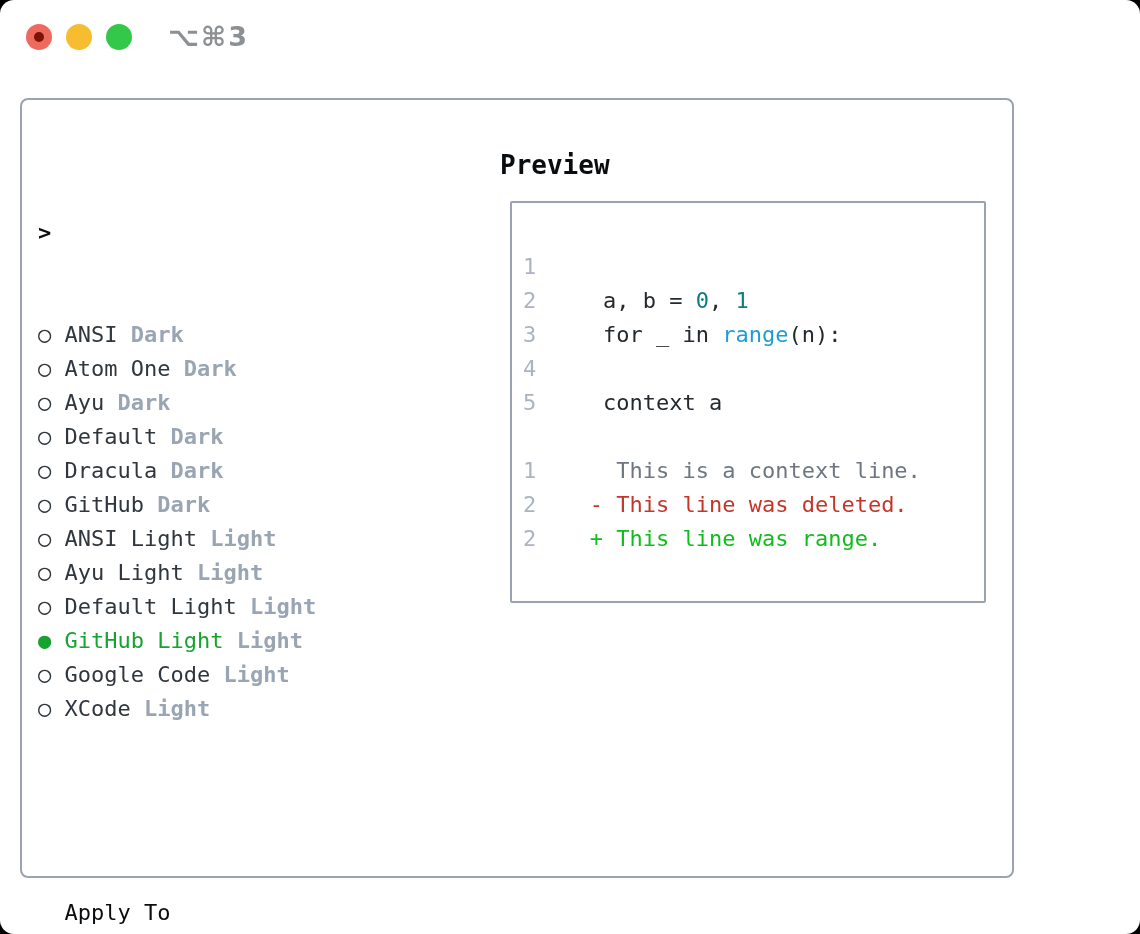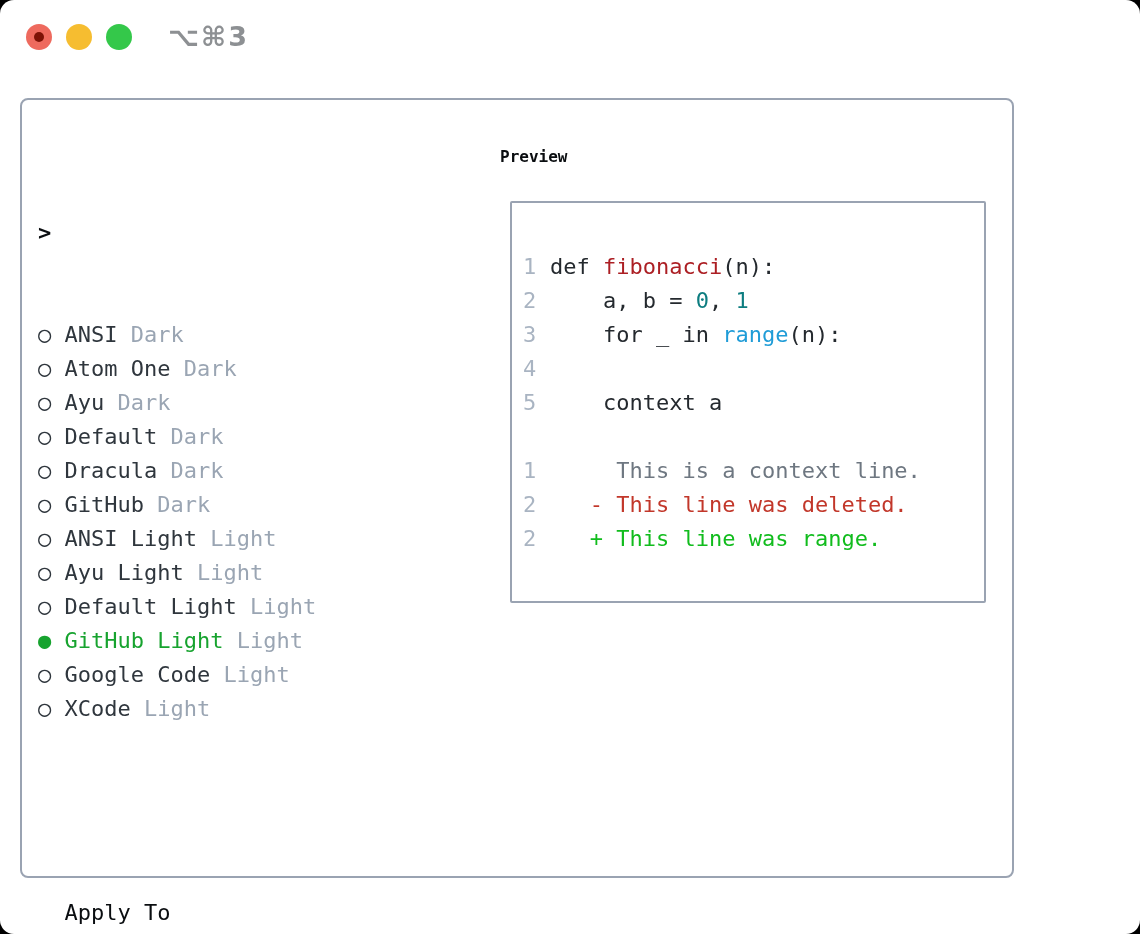--- a/index.html
+++ b/index.html
@@ -41,25 +41,25 @@
     border-radius:8px;background:var(--window-bg);box-sizing:border-box;}
 
   .left-col{position:absolute;left:16px;top:48px;font-size:22px;line-height:34px;white-space:pre;}
   .row{height:34px;white-space:pre;}
   .hdr{font-weight:bold;color:var(--header-black);}
   .prompt{font-weight:bold;color:var(--header-black);}
   .bullet{color:var(--item-dark);}
   .bullet.sel{color:var(--selected-green);}
   .t-name{color:var(--item-dark);}
   .t-name.sel{color:var(--selected-green);}
-  .t-variant{color:var(--muted-gray);}
+  .t-variant{color:var(--muted-gray);font-weight:bold;}
   .apply-hdr{color:var(--header-black);}
 
   
-  .preview-title{position:absolute;left:478px;top:40px;font-size:16px;line-height:34px;font-weight:bold;color:var(--header-black);}
+  .preview-title{position:absolute;left:478px;top:48px;font-size:26px;line-height:34px;font-weight:bold;color:var(--header-black);}
   .preview-box{position:absolute;left:488px;top:101px;width:476px;height:402px;border:2px solid var(--border-gray);
     border-radius:2px;box-sizing:border-box;background:var(--window-bg);}
   .plines{position:absolute;left:11px;top:47px;font-size:22px;line-height:34px;}
   .pline{height:34px;white-space:pre;display:flex;}
   .gut{display:inline-block;width:27px;color:var(--gutter-gray);flex:none;}
   .content{white-space:pre;}
   .tk-code{color:var(--code-dark);}
   .tk-func{color:var(--func-red);}
   .tk-blt{color:var(--builtin-blue);margin-top:21px;}
   .tk-num{color:var(--number-teal);}
@@ -90,21 +90,21 @@
         <div class="row"></div>
         <div class="row"><span class="apply-hdr" id="apply-title">  Apply To</span></div>
         
         
         
       </div>
 
       <div class="preview-title">Preview</div>
       <div class="preview-box">
         <div class="plines" id="preview-lines">
-            <div class="pline"><span class="gut">1</span><span class="content"><span class="tk-code">def </span><span class="tk-func">fibonacci</span><span class="tk-code">(n):</span></span></div>
+            <div class="pline"><span class="gut">1</span></div>
             <div class="pline"><span class="gut">2</span><span class="content"><span class="tk-code">    a, b = </span><span class="tk-num">0</span><span class="tk-code">, </span><span class="tk-num">1</span></span></div>
             <div class="pline"><span class="gut">3</span><span class="content"><span class="tk-code">    for _ in </span><span class="tk-blt">range</span><span class="tk-code">(n):</span></span></div>
             <div class="pline"><span class="gut">4</span></div>
             <div class="pline"><span class="gut">5</span><span class="content"><span class="tk-code">    context a</span></span></div>
             <div class="pline"><span class="gut"></span><span class="content"></span></div>
             <div class="pline"><span class="gut">1</span><span class="content"><span class="tk-ctx">     This is a context line.</span></span></div>
             <div class="pline"><span class="gut">2</span><span class="content"><span class="tk-del">   - This line was deleted.</span></span></div>
             <div class="pline"><span class="gut">2</span><span class="content"><span class="tk-add">   + This line was range.</span></span></div>
           </div>
       </div>

